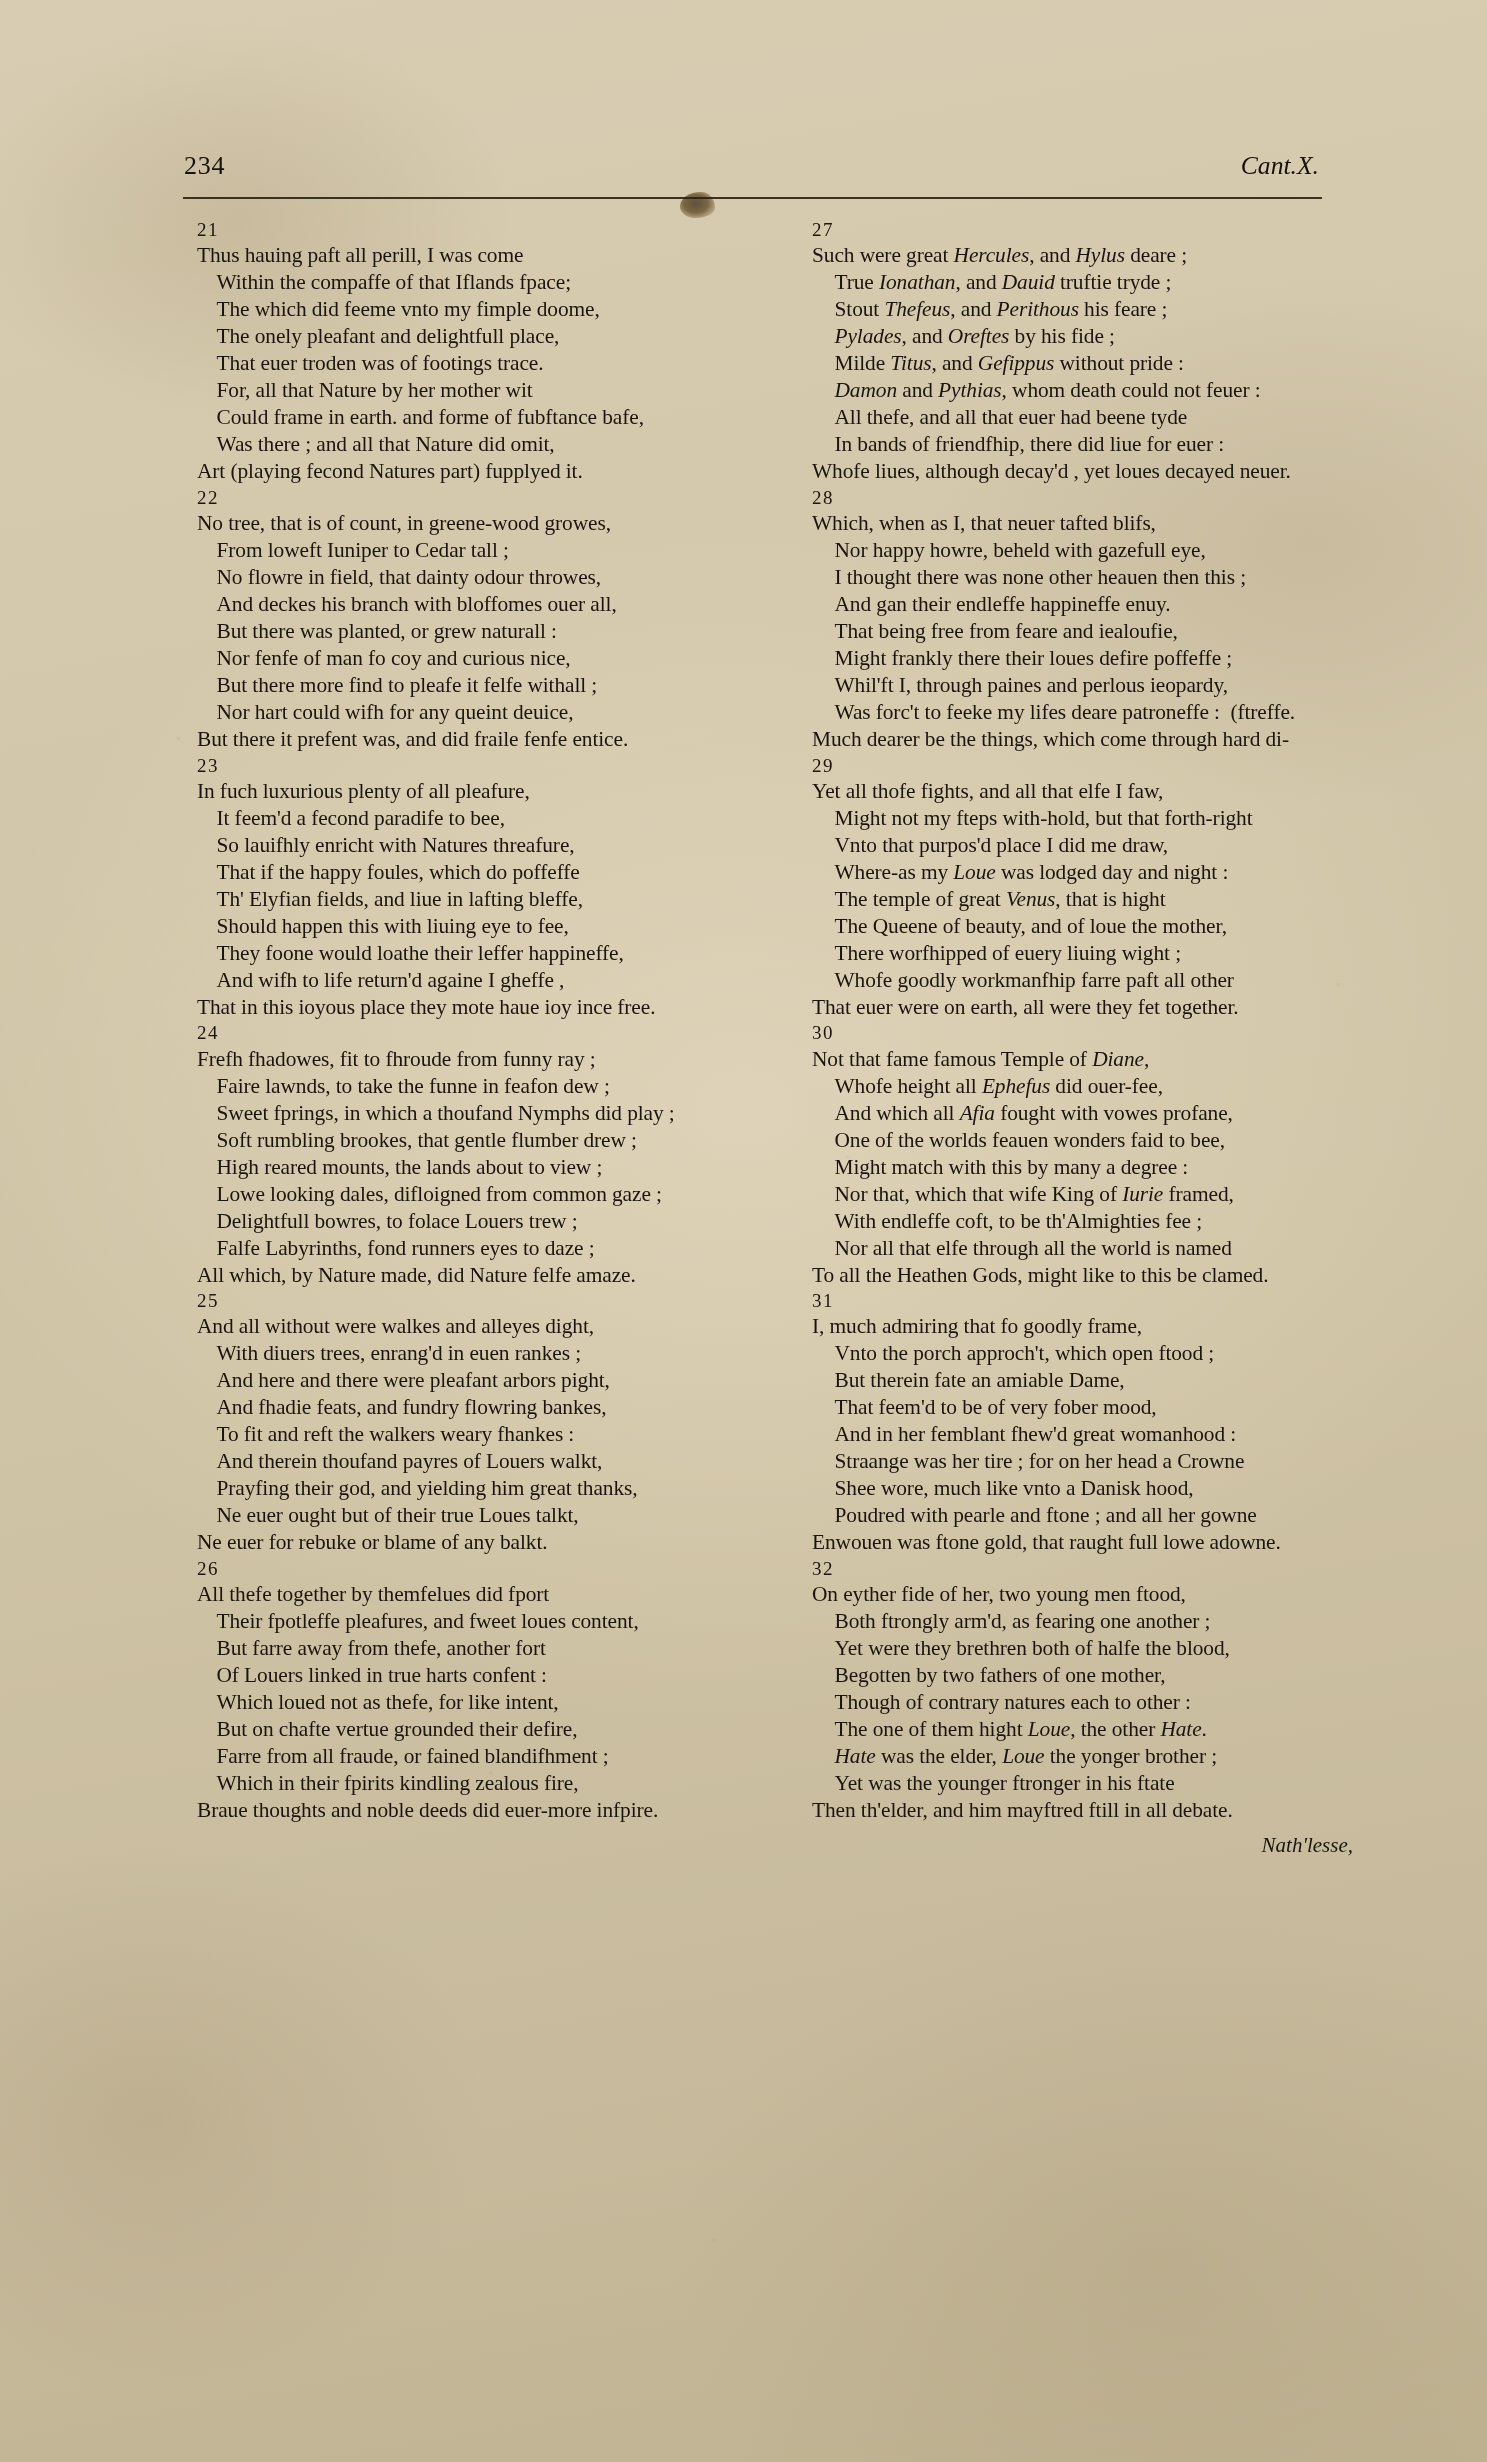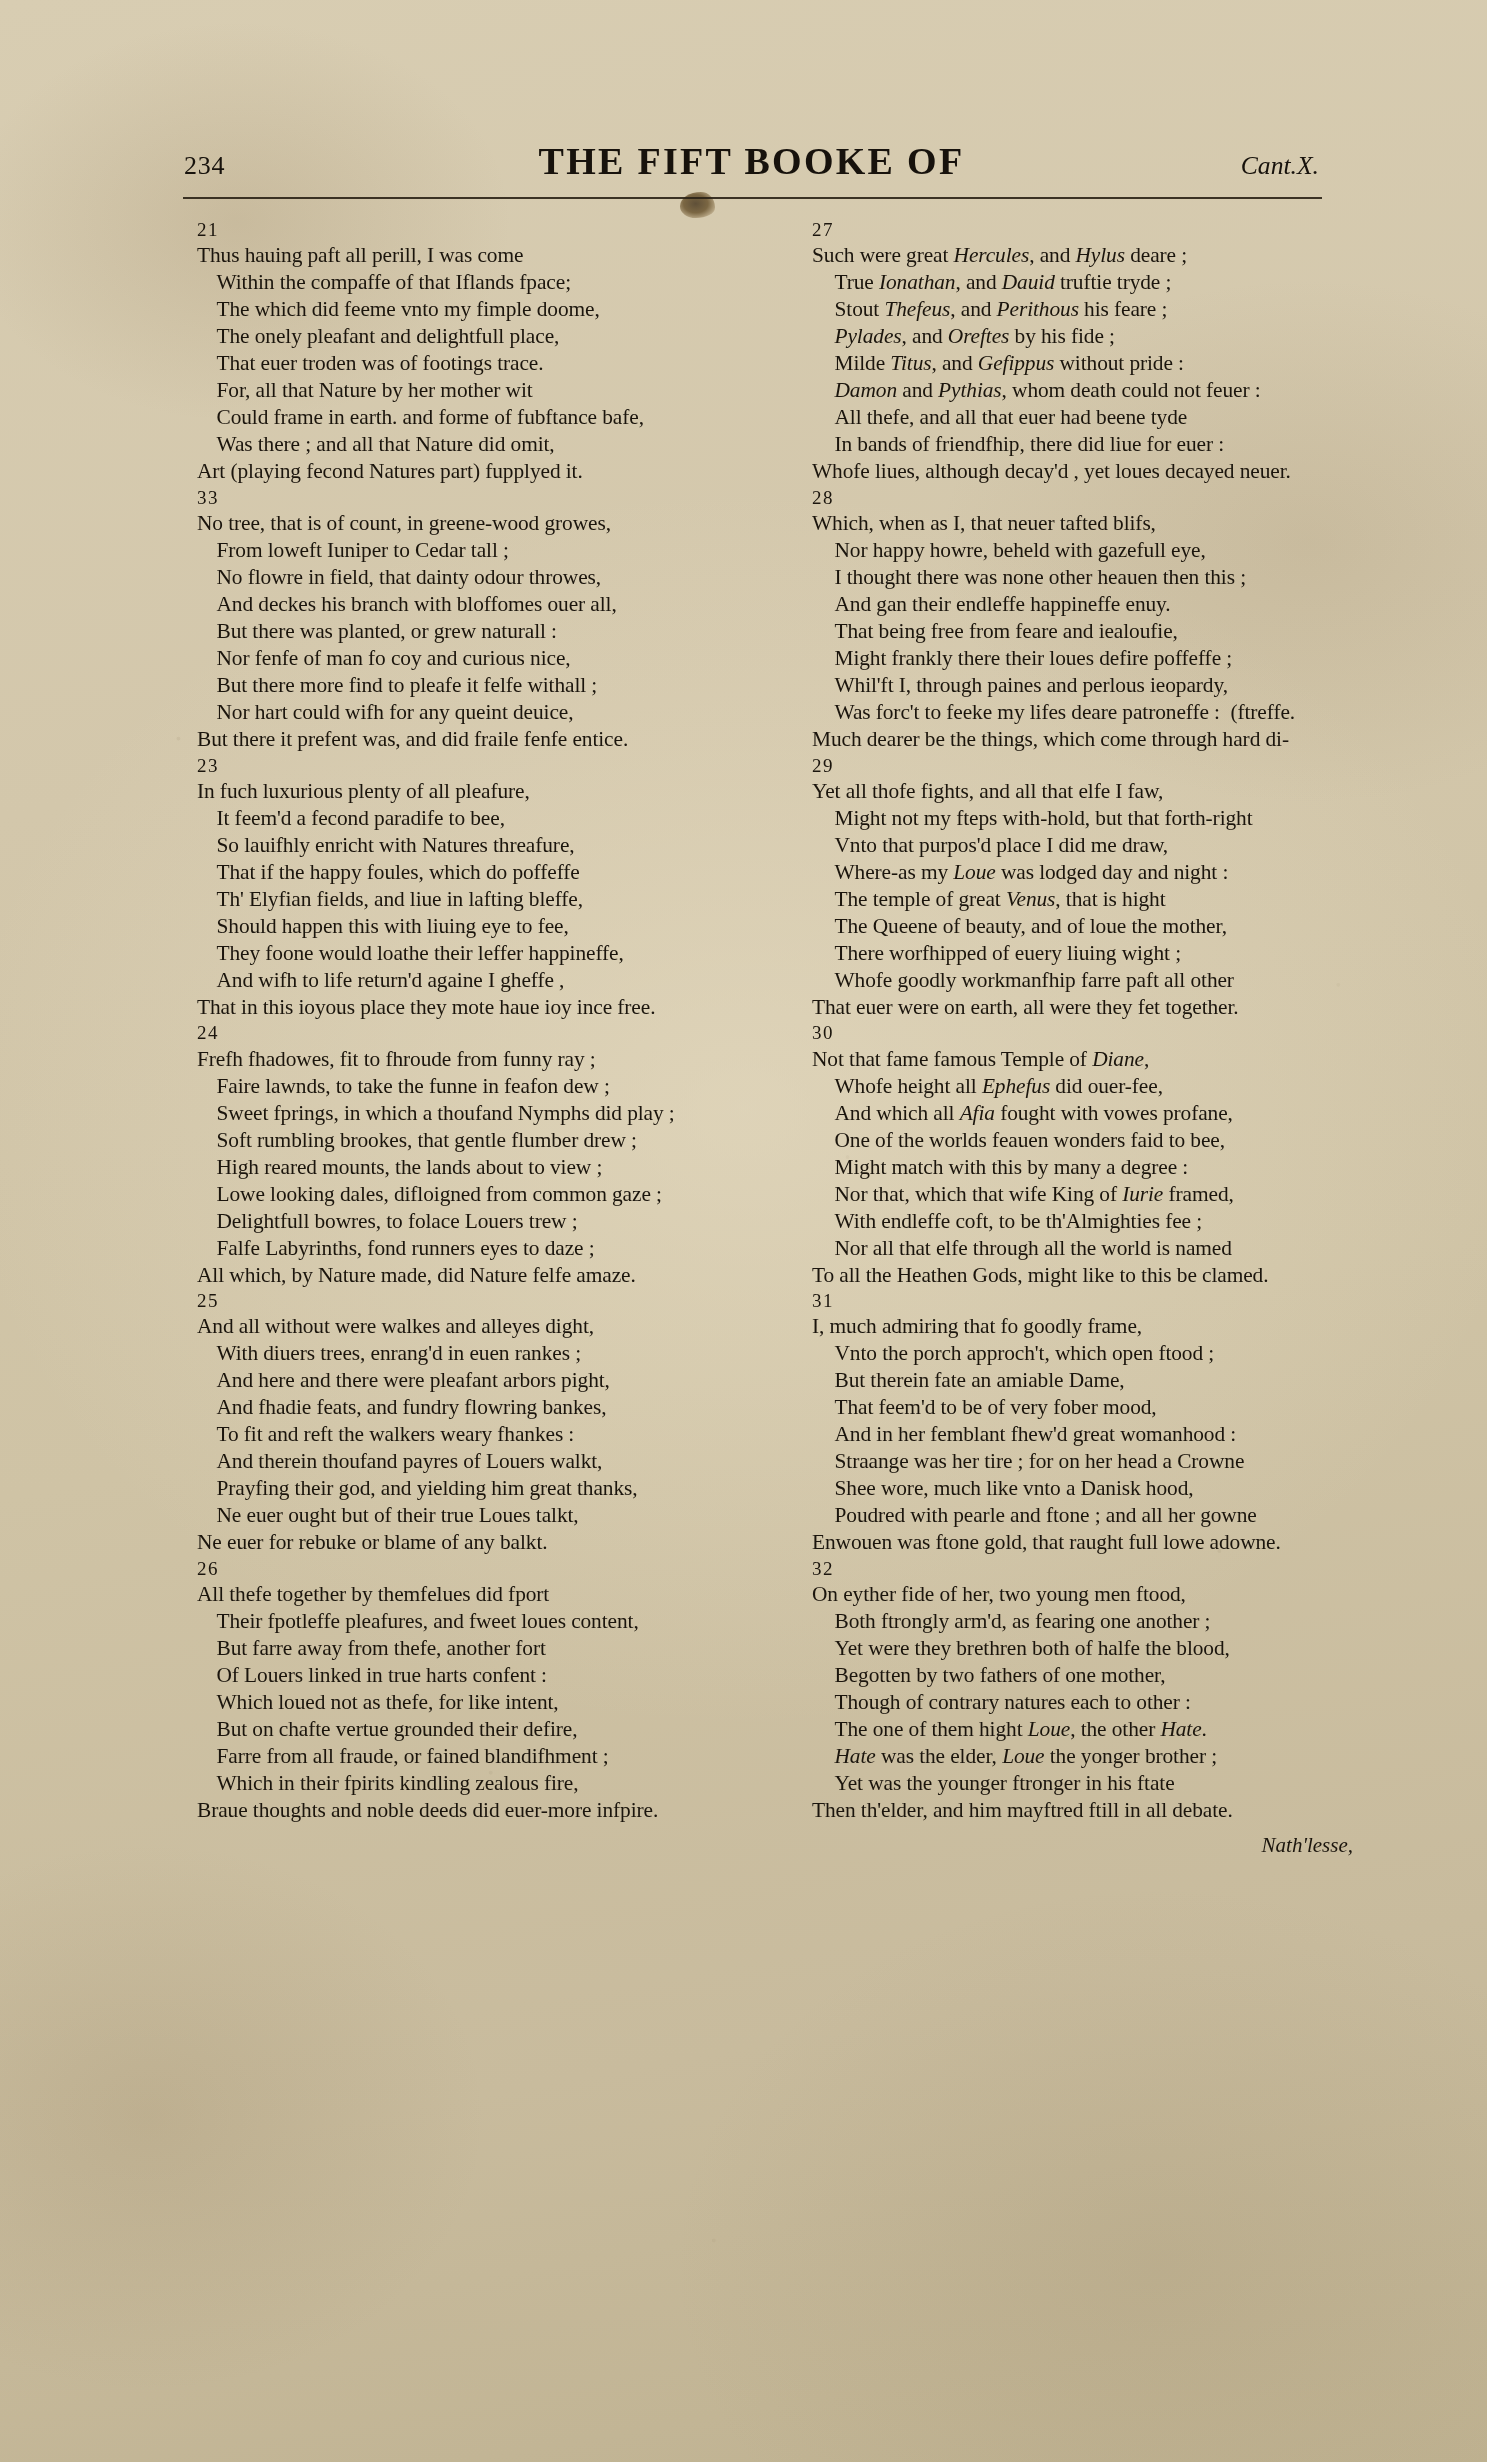--- a/index.html
+++ b/index.html
@@ -148,40 +148,39 @@
 <body>
 
 <div id="page"></div>
 <div id="grain"></div>
 <div id="blot"></div>
 
 <div id="content">
 
   <div class="runhead">
     <div class="folio">234</div>
-    <div class="title">THE FIFT BOOKE OF</div>
     <div class="canto">Cant.X.</div>
   </div>
   <div class="rule"></div>
 
   <div class="col col-left" id="col-left">
       <div class="stanza">
         <div class="stanza-num">21</div>
         <div class="line i0">Thus hauing paft all perill, I was come</div>
         <div class="line i1">Within the compaffe of that Iflands fpace;</div>
         <div class="line i1">The which did feeme vnto my fimple doome,</div>
         <div class="line i1">The onely pleafant and delightfull place,</div>
         <div class="line i1">That euer troden was of footings trace.</div>
         <div class="line i1">For, all that Nature by her mother wit</div>
         <div class="line i1">Could frame in earth. and forme of fubftance bafe,</div>
         <div class="line i1">Was there ; and all that Nature did omit,</div>
         <div class="line i0">Art (playing fecond Natures part) fupplyed it.</div>
       </div>
       <div class="stanza">
-        <div class="stanza-num">33</div>
+        <div class="stanza-num">22</div>
         <div class="line i0">No tree, that is of count, in greene-wood growes,</div>
         <div class="line i1">From loweft Iuniper to Cedar tall ;</div>
         <div class="line i1">No flowre in field, that dainty odour throwes,</div>
         <div class="line i1">And deckes his branch with bloffomes ouer all,</div>
         <div class="line i1">But there was planted, or grew naturall :</div>
         <div class="line i1">Nor fenfe of man fo coy and curious nice,</div>
         <div class="line i1">But there more find to pleafe it felfe withall ;</div>
         <div class="line i1">Nor hart could wifh for any queint deuice,</div>
         <div class="line i0">But there it prefent was, and did fraile fenfe entice.</div>
       </div>

